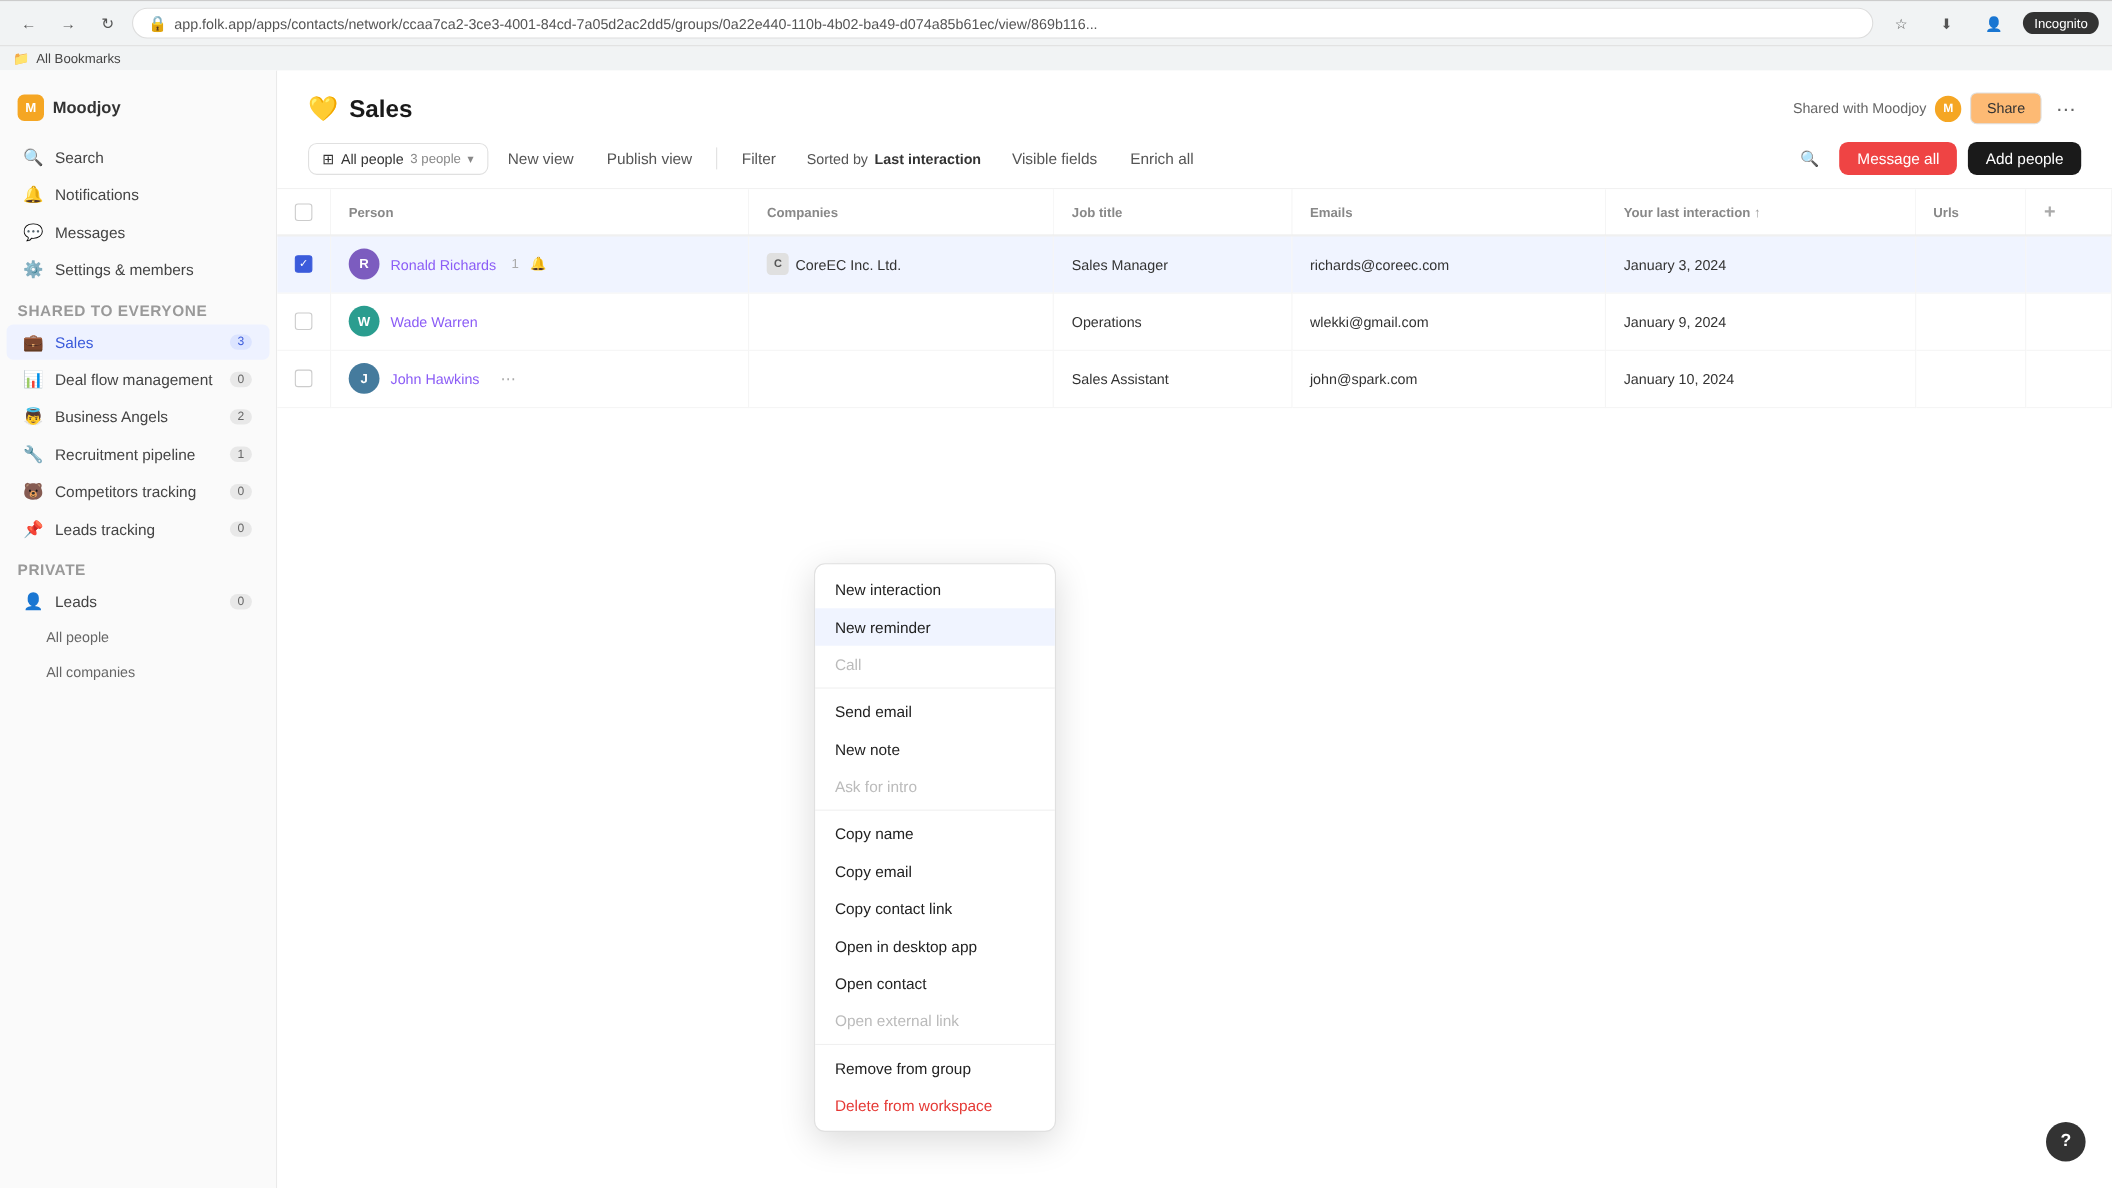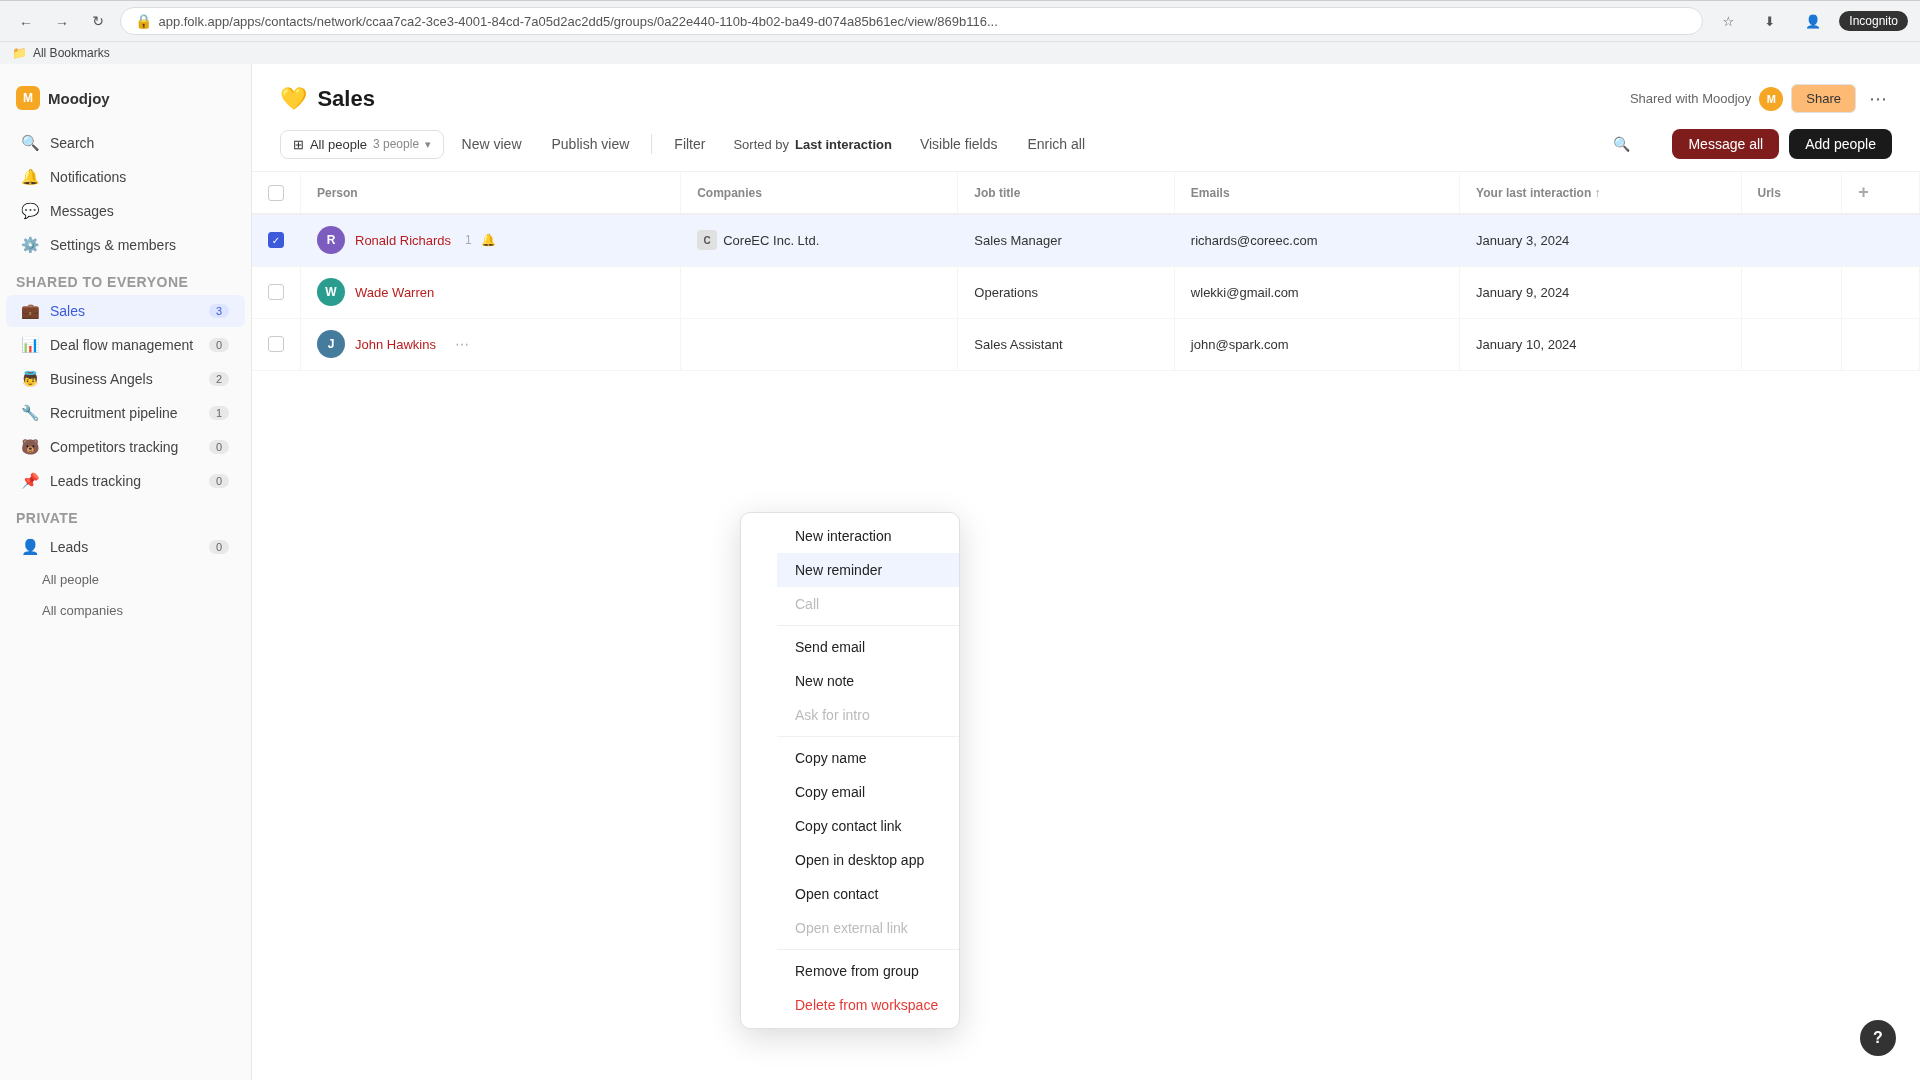--- a/index.html
+++ b/index.html
@@ -43,38 +43,38 @@
     .page-title-row { display: flex; align-items: center; gap: 10px; margin-bottom: 16px; }
     .page-title-icon { font-size: 22px; }
     .page-title { font-size: 22px; font-weight: 700; color: #1a1a1a; }
     .shared-with { margin-left: auto; display: flex; align-items: center; gap: 8px; font-size: 13px; color: #666; }
     .shared-badge { width: 24px; height: 24px; background: #f5a623; border-radius: 50%; display: flex; align-items: center; justify-content: center; color: #fff; font-size: 11px; font-weight: bold; }
     .share-btn { padding: 6px 14px; border: 1px solid #e0e0e0; border-radius: 6px; font-size: 13px; color: #333; cursor: pointer; background: #fdba74; }
     .more-btn { width: 28px; height: 28px; display: flex; align-items: center; justify-content: center; color: #666; cursor: pointer; font-size: 18px; }
 
     .toolbar { display: flex; align-items: center; gap: 6px; padding: 0 0 12px; flex-wrap: wrap; }
     .toolbar-btn { display: flex; align-items: center; gap: 5px; padding: 6px 12px; border: none; background: none; font-size: 14px; color: #555; cursor: pointer; border-radius: 6px; }
-    .toolbar-btn.primary { background: #7f1d1d; color: #fff; border-radius: 8px; padding: 7px 16px; margin-left: 24px; }
+    .toolbar-btn.primary { background: #ef4444; color: #fff; border-radius: 8px; padding: 7px 16px; }
     .all-people-btn { display: flex; align-items: center; gap: 6px; padding: 6px 12px; border: 1px solid #e0e0e0; border-radius: 8px; font-size: 13px; color: #333; cursor: pointer; background: #fff; }
     .sort-indicator { display: flex; align-items: center; gap: 6px; font-size: 13px; color: #555; padding: 6px 10px; }
     .sort-bold { font-weight: 600; color: #333; }
     .toolbar-divider { width: 1px; height: 20px; background: #e0e0e0; margin: 0 4px; }
 
     
     .table-container { flex: 1; overflow: auto; position: relative; }
     table { width: 100%; border-collapse: collapse; min-width: 900px; }
     thead tr { border-bottom: 2px solid #f0f0f0; }
     th { padding: 10px 16px; text-align: left; font-size: 12px; font-weight: 600; color: #888; background: #fff; position: sticky; top: 0; white-space: nowrap; border-right: 1px solid #f5f5f5; }
     td { padding: 0 16px; font-size: 13px; color: #333; border-bottom: 1px solid #f5f5f5; height: 52px; vertical-align: middle; border-right: 1px solid #f5f5f5; }
     .person-cell { display: flex; align-items: center; gap: 10px; }
     .avatar { width: 28px; height: 28px; border-radius: 50%; display: flex; align-items: center; justify-content: center; font-size: 12px; font-weight: 600; color: #fff; flex-shrink: 0; }
     .avatar.purple { background: #7c5cbf; }
     .avatar.teal { background: #2a9d8f; }
     .avatar.blue { background: #457b9d; }
-    .person-name { font-weight: 500; color: #b91c1c; }
+    .person-name { font-weight: 500; color: #8b5cf6; }
     .company-cell { display: flex; align-items: center; gap: 6px; }
     .company-icon { width: 20px; height: 20px; background: #e0e0e0; border-radius: 4px; display: flex; align-items: center; justify-content: center; font-size: 10px; font-weight: bold; color: #555; }
     .sort-arrow { color: #999; font-size: 12px; }
     .add-person-row td { color: #aaa; font-size: 13px; cursor: pointer; }
     .row-selected td { background: #f0f4ff !important; }
     .checkbox { width: 16px; height: 16px; border: 1.5px solid #ccc; border-radius: 3px; flex-shrink: 0; cursor: pointer; }
 
     
     .context-menu { position: absolute; background: #fff; border: 1px solid #e0e0e0; border-radius: 10px; box-shadow: 0 8px 32px rgba(0,0,0,0.15); min-width: 220px; padding: 6px 0; z-index: 1000; font-size: 14px; }
     .menu-item { padding: 9px 18px; cursor: pointer; color: #222; white-space: nowrap; display: flex; align-items: center; }
@@ -301,21 +301,21 @@
             <td>Sales Assistant</td>
             <td>john@spark.com</td>
             <td>January 10, 2024</td>
             <td></td>
             <td></td>
           </tr>
 
         </tbody>
       </table>
 
-      <div class="context-menu" style="top: 340px; left: 488px; padding-left: 36px;">
+      <div class="context-menu" style="top: 340px; left: 488px;">
         <div class="menu-item">
           <span>New interaction</span>
         </div>
         <div class="menu-item highlighted">
           <span>New reminder</span>
         </div>
         <div class="menu-item disabled">
           <span>Call</span>
         </div>
         <div class="menu-divider"></div>

